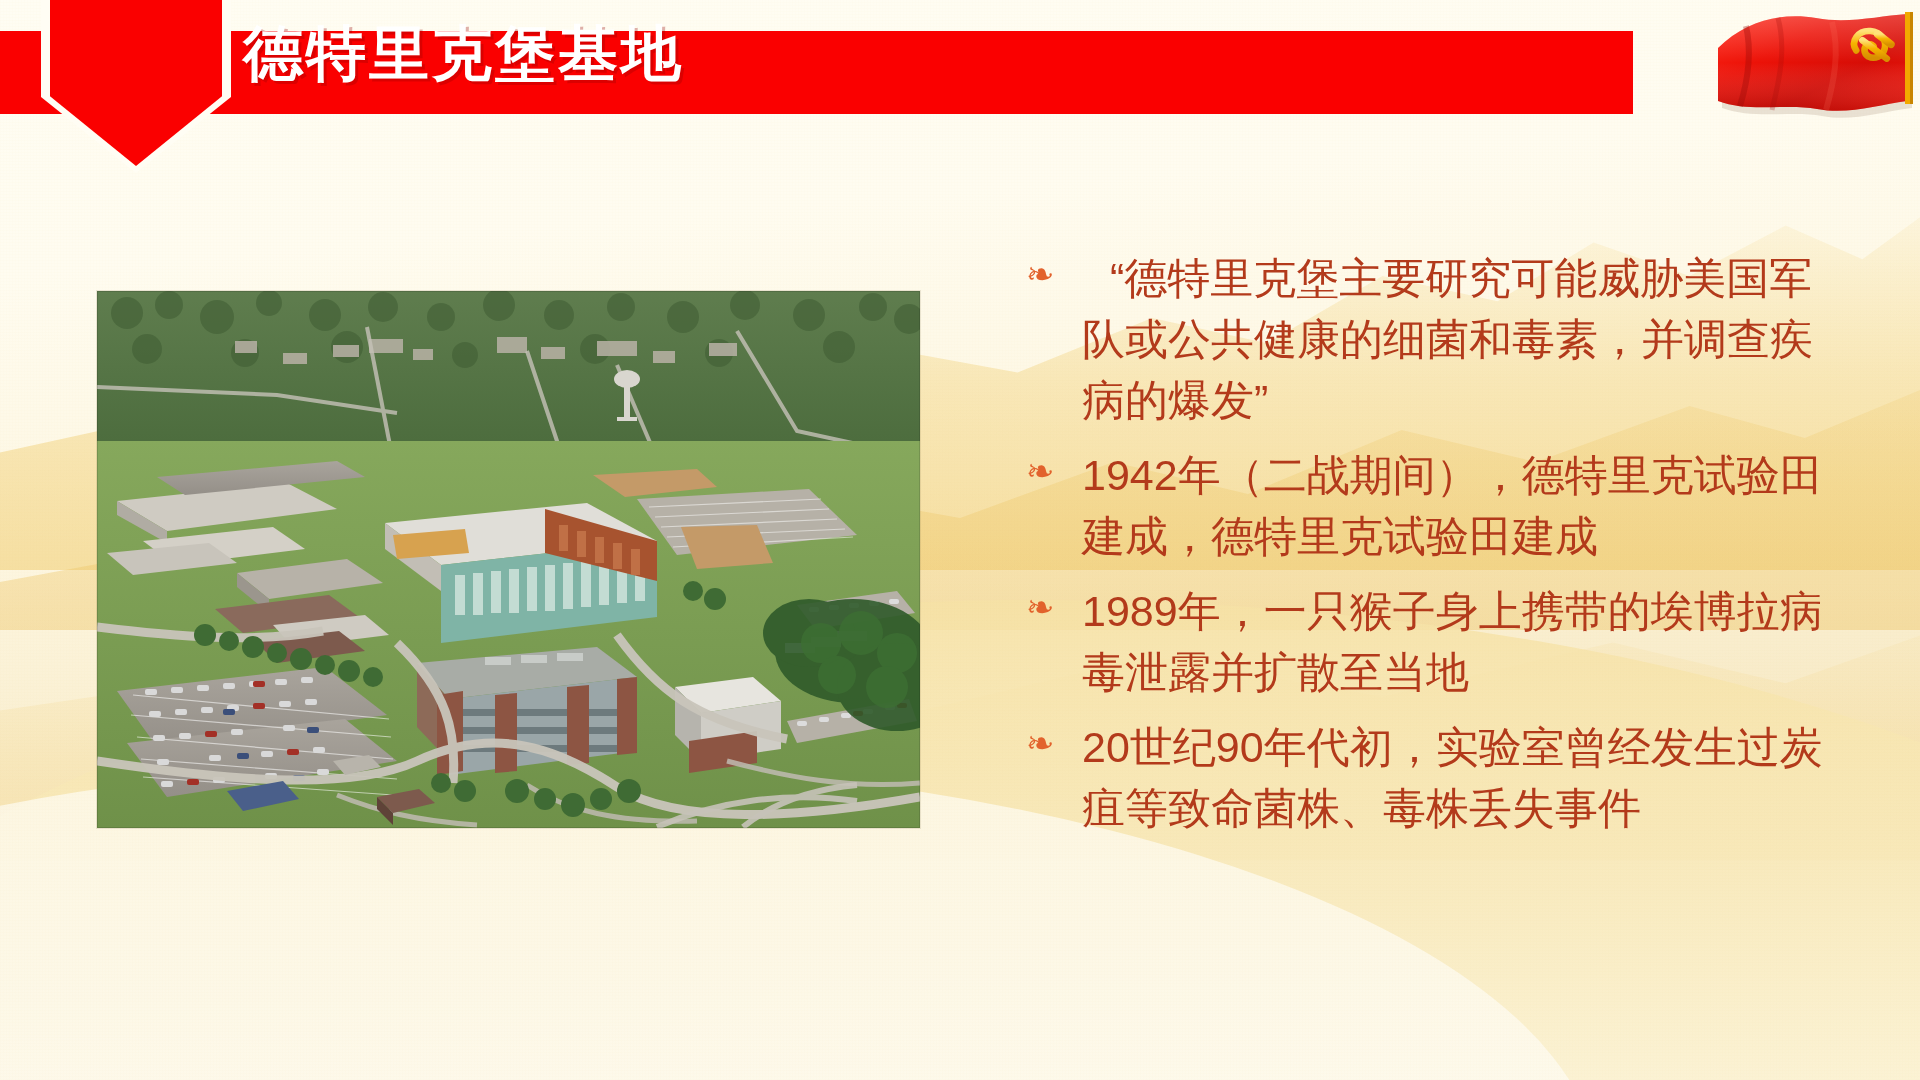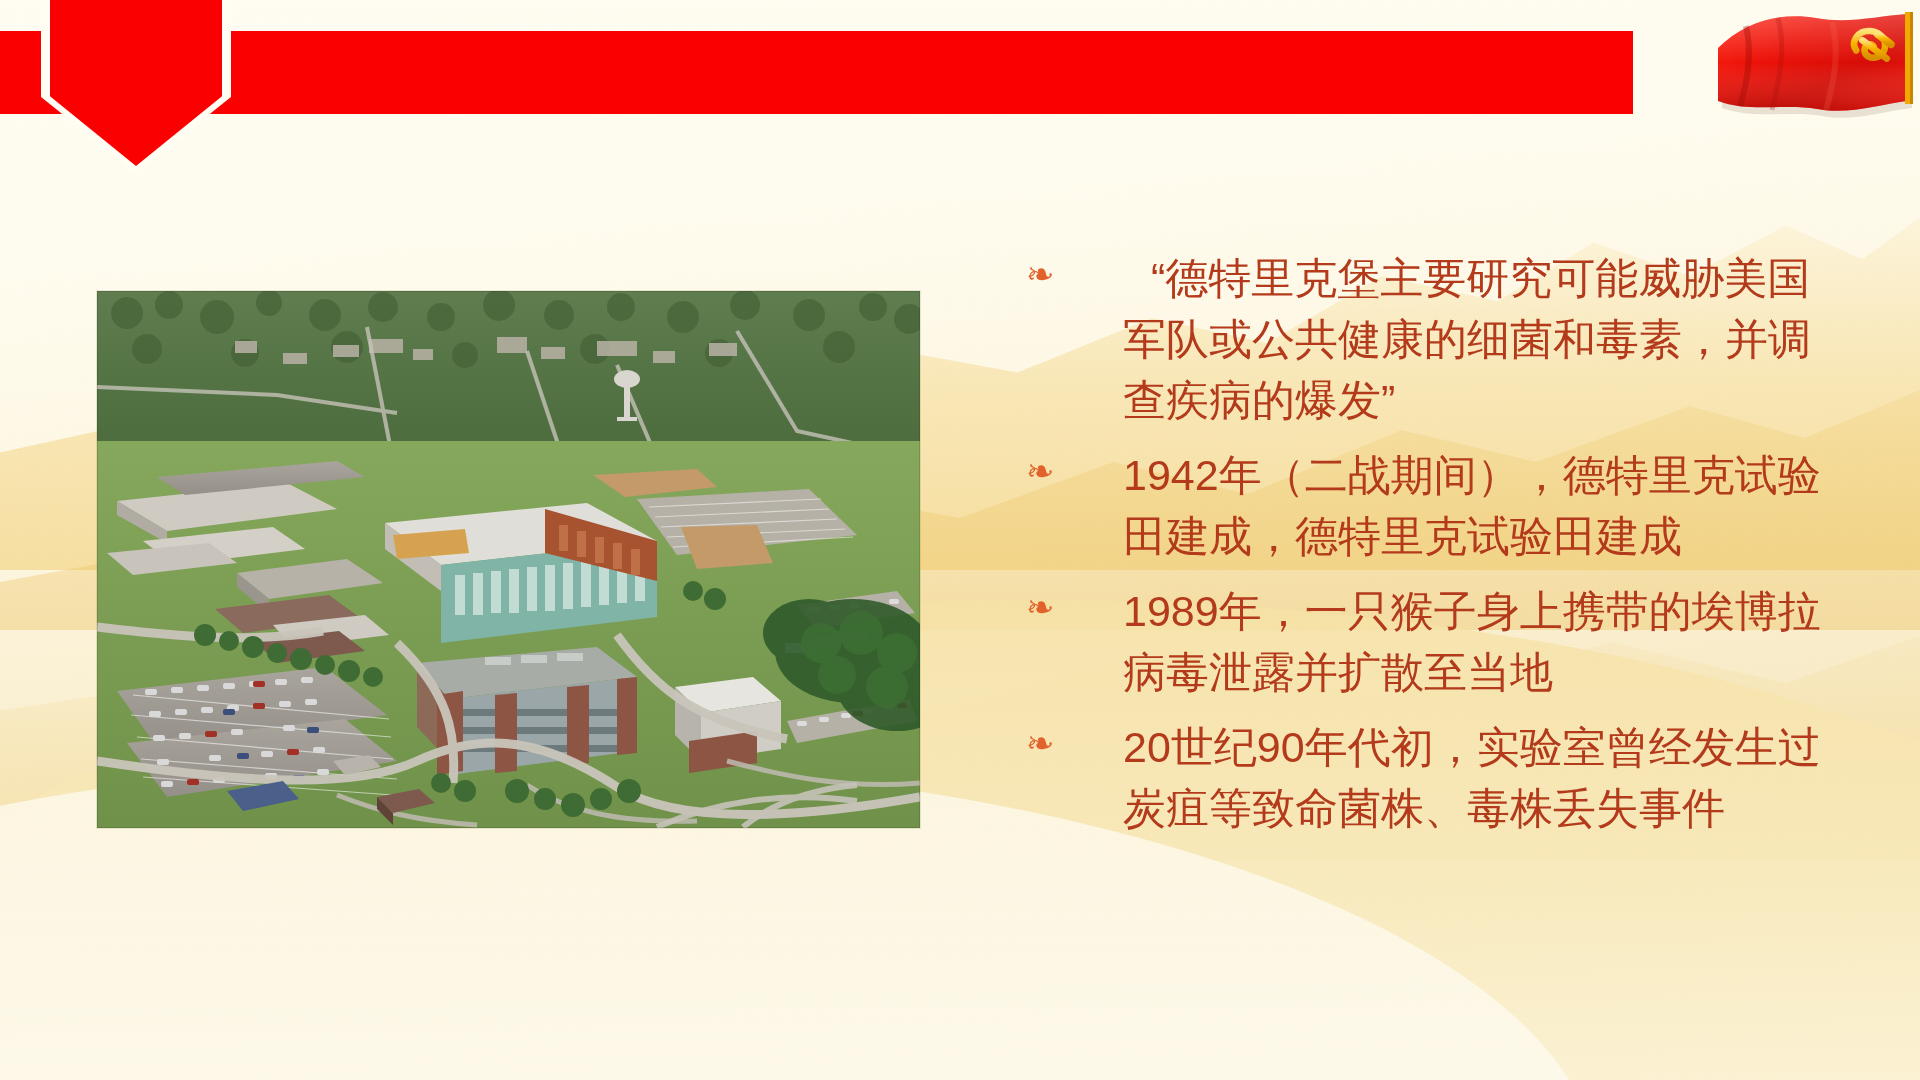--- a/index.html
+++ b/index.html
@@ -168,41 +168,41 @@
     padding-left: 6px;
     box-sizing: border-box;
   }
   .bullet-text {
     flex: 1 1 auto;
     font-size: 43px;
     line-height: 61px;
     color: #b33a1b;
     letter-spacing: 0px;
     text-indent: 0;
-    margin-left: 41px;
   }
   .bullet-row.first .bullet-text { text-indent: 28px; }
 </style>
 </head>
 <body>
 
 <div class="slide">
 
   <div class="bg-base"></div>
   <div class="bg-hill hill-a"></div>
   <div class="bg-hill hill-b"></div>
   <div class="bg-hill hill-c"></div>
   <div class="bg-sweep"></div>
   <div class="bg-sweep2"></div>
   <div class="bg-grain"></div>
 
   <div class="header">
     <div class="title-bar"></div>
     <div class="title-badge-outline"></div>
     <div class="title-badge"></div>
+    <div class="title-text">德特里克堡基地</div>
   </div>
 
   <div class="flag-wrap">
     <svg width="230" height="126" viewBox="0 0 230 126" xmlns="http://www.w3.org/2000/svg">
       <defs>
         <linearGradient id="clothG" x1="0" y1="0" x2="1" y2="1">
           <stop offset="0%" stop-color="#ff2a1a"></stop>
           <stop offset="35%" stop-color="#ec1208"></stop>
           <stop offset="65%" stop-color="#d60d06"></stop>
           <stop offset="100%" stop-color="#f01b10"></stop>

